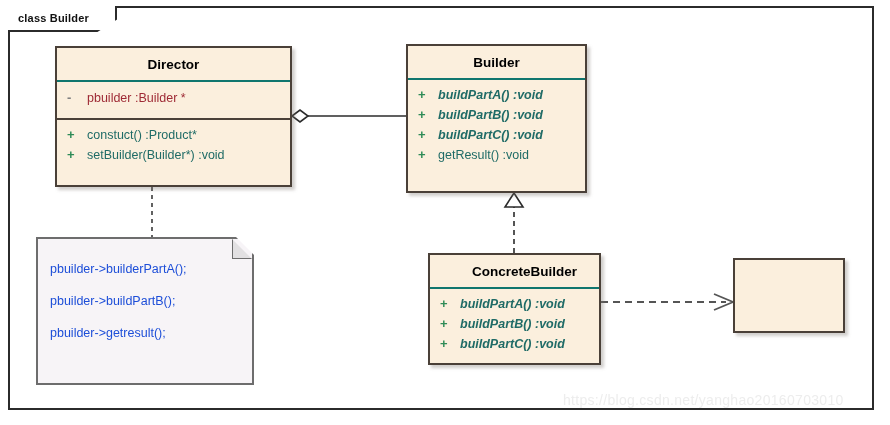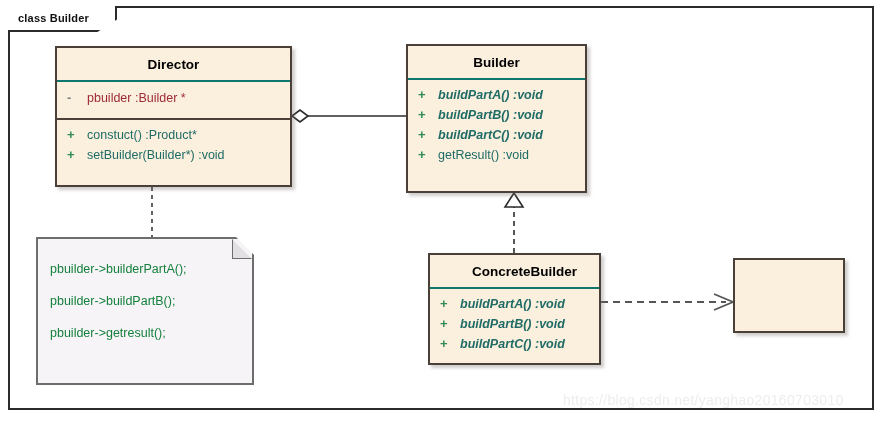--- a/index.html
+++ b/index.html
@@ -135,21 +135,21 @@
     height: 19px;
     background: #e2e0e2;
     border-left: 1.5px solid #6d6d6d;
     border-bottom: 1.5px solid #6d6d6d;
     -webkit-clip-path: polygon(0 0, 100% 100%, 0 100%);
     clip-path: polygon(0 0, 100% 100%, 0 100%);
   }
   .note-line {
     font-size: 12.5px;
     line-height: 32px;
-    color: #15803d;
+    color: #1d4ed8;
     white-space: nowrap;
     padding-left: 4px;
   }
 
   
   #edges {
     position: absolute;
     left: 0;
     top: 0;
     width: 890px;

